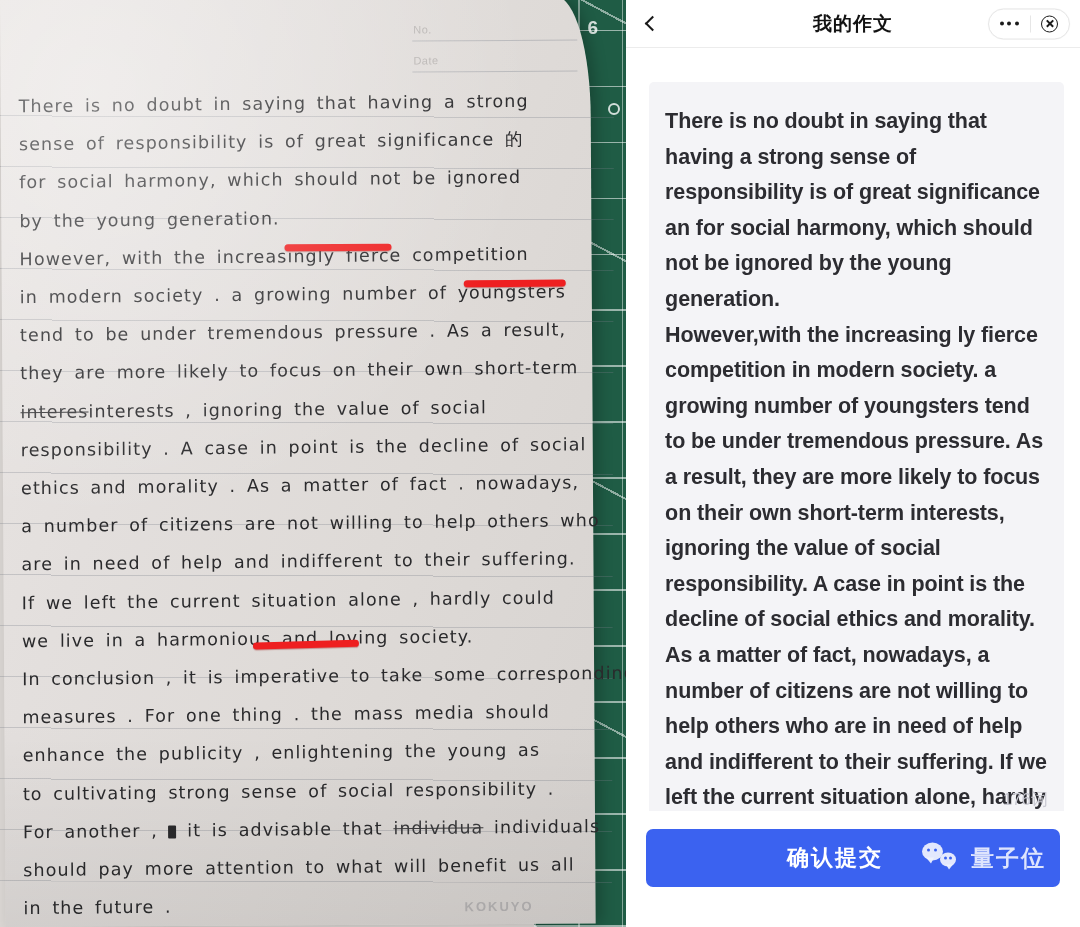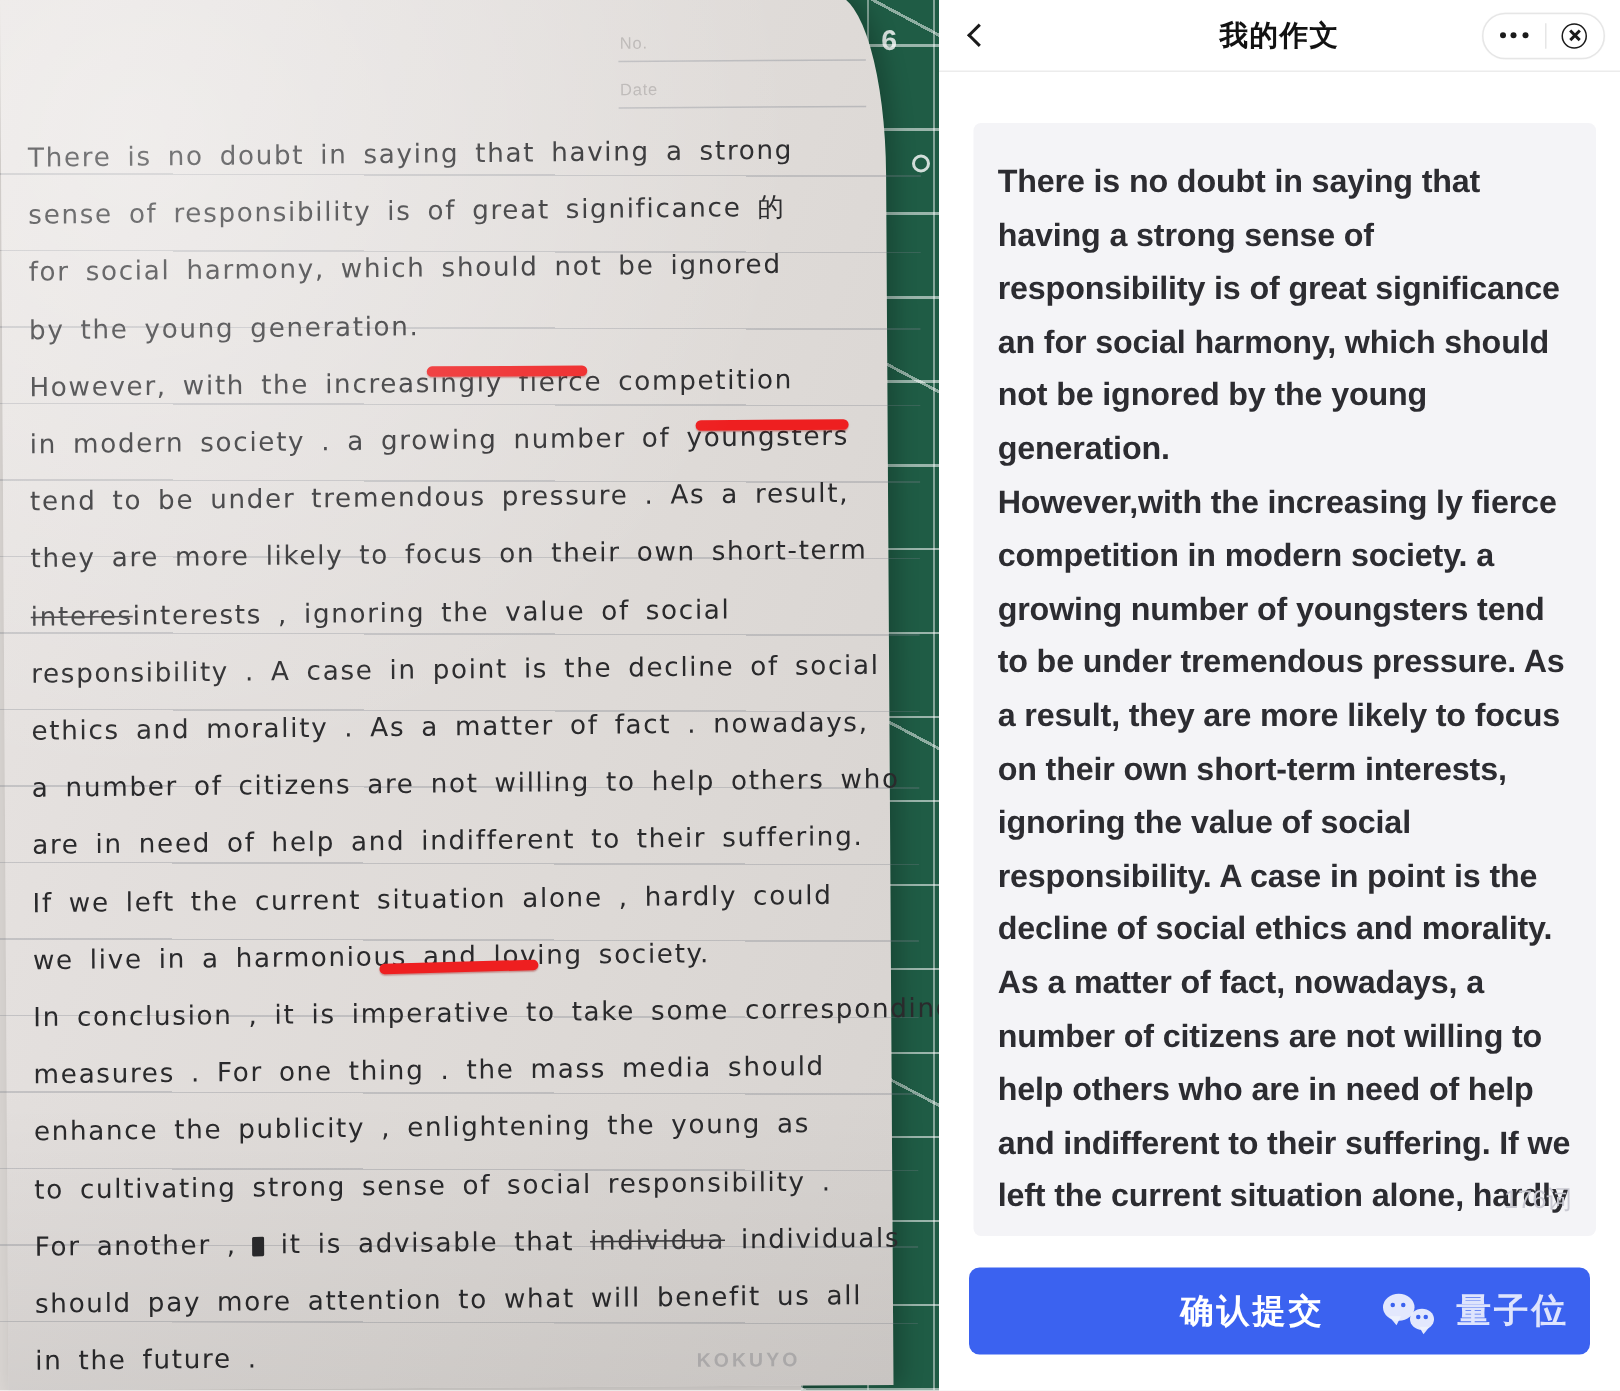--- a/index.html
+++ b/index.html
@@ -206,40 +206,40 @@
     font-weight: 600;
     white-space: pre-wrap;
     letter-spacing: -.1px;
   }
   .word-count {
     position: absolute; right: 16px; bottom: 13px;
     font-size: 17px; color: #c9c9d2; font-weight: 400;
   }
   .app-footer {
     flex: 0 0 auto;
-    padding: 18px 20px 24px 20px;
+    padding: 18px 20px 40px 20px;
   }
   .submit-btn {
     position: relative;
     width: 100%; height: 58px;
     background: #3b62f0;
     border: none; border-radius: 7px;
     color: #ffffff;
     font-size: 22px; font-weight: 600;
     letter-spacing: 2px;
     cursor: pointer;
     font-family: "Liberation Sans", sans-serif;
     display: flex; align-items: center; justify-content: center;
     padding-right: 0;
   }
   .submit-label { transform: translateX(-18px); }
   .watermark {
     position: absolute; right: 14px; top: 50%;
     transform: translateY(-50%);
-    display: flex; align-items: center; gap: 15px;
+    display: flex; align-items: flex-start; gap: 15px;
     pointer-events: none;
     opacity: .92;
   }
   .wx-logo { position: relative; width: 34px; height: 24px; }
   .wx-big, .wx-small {
     position: absolute; border-radius: 50%;
     background: rgba(255,255,255,.93);
   }
   .wx-big { width: 21px; height: 18px; left: 0; top: 0; }
   .wx-small { width: 16px; height: 14px; right: 0; bottom: 0; }

